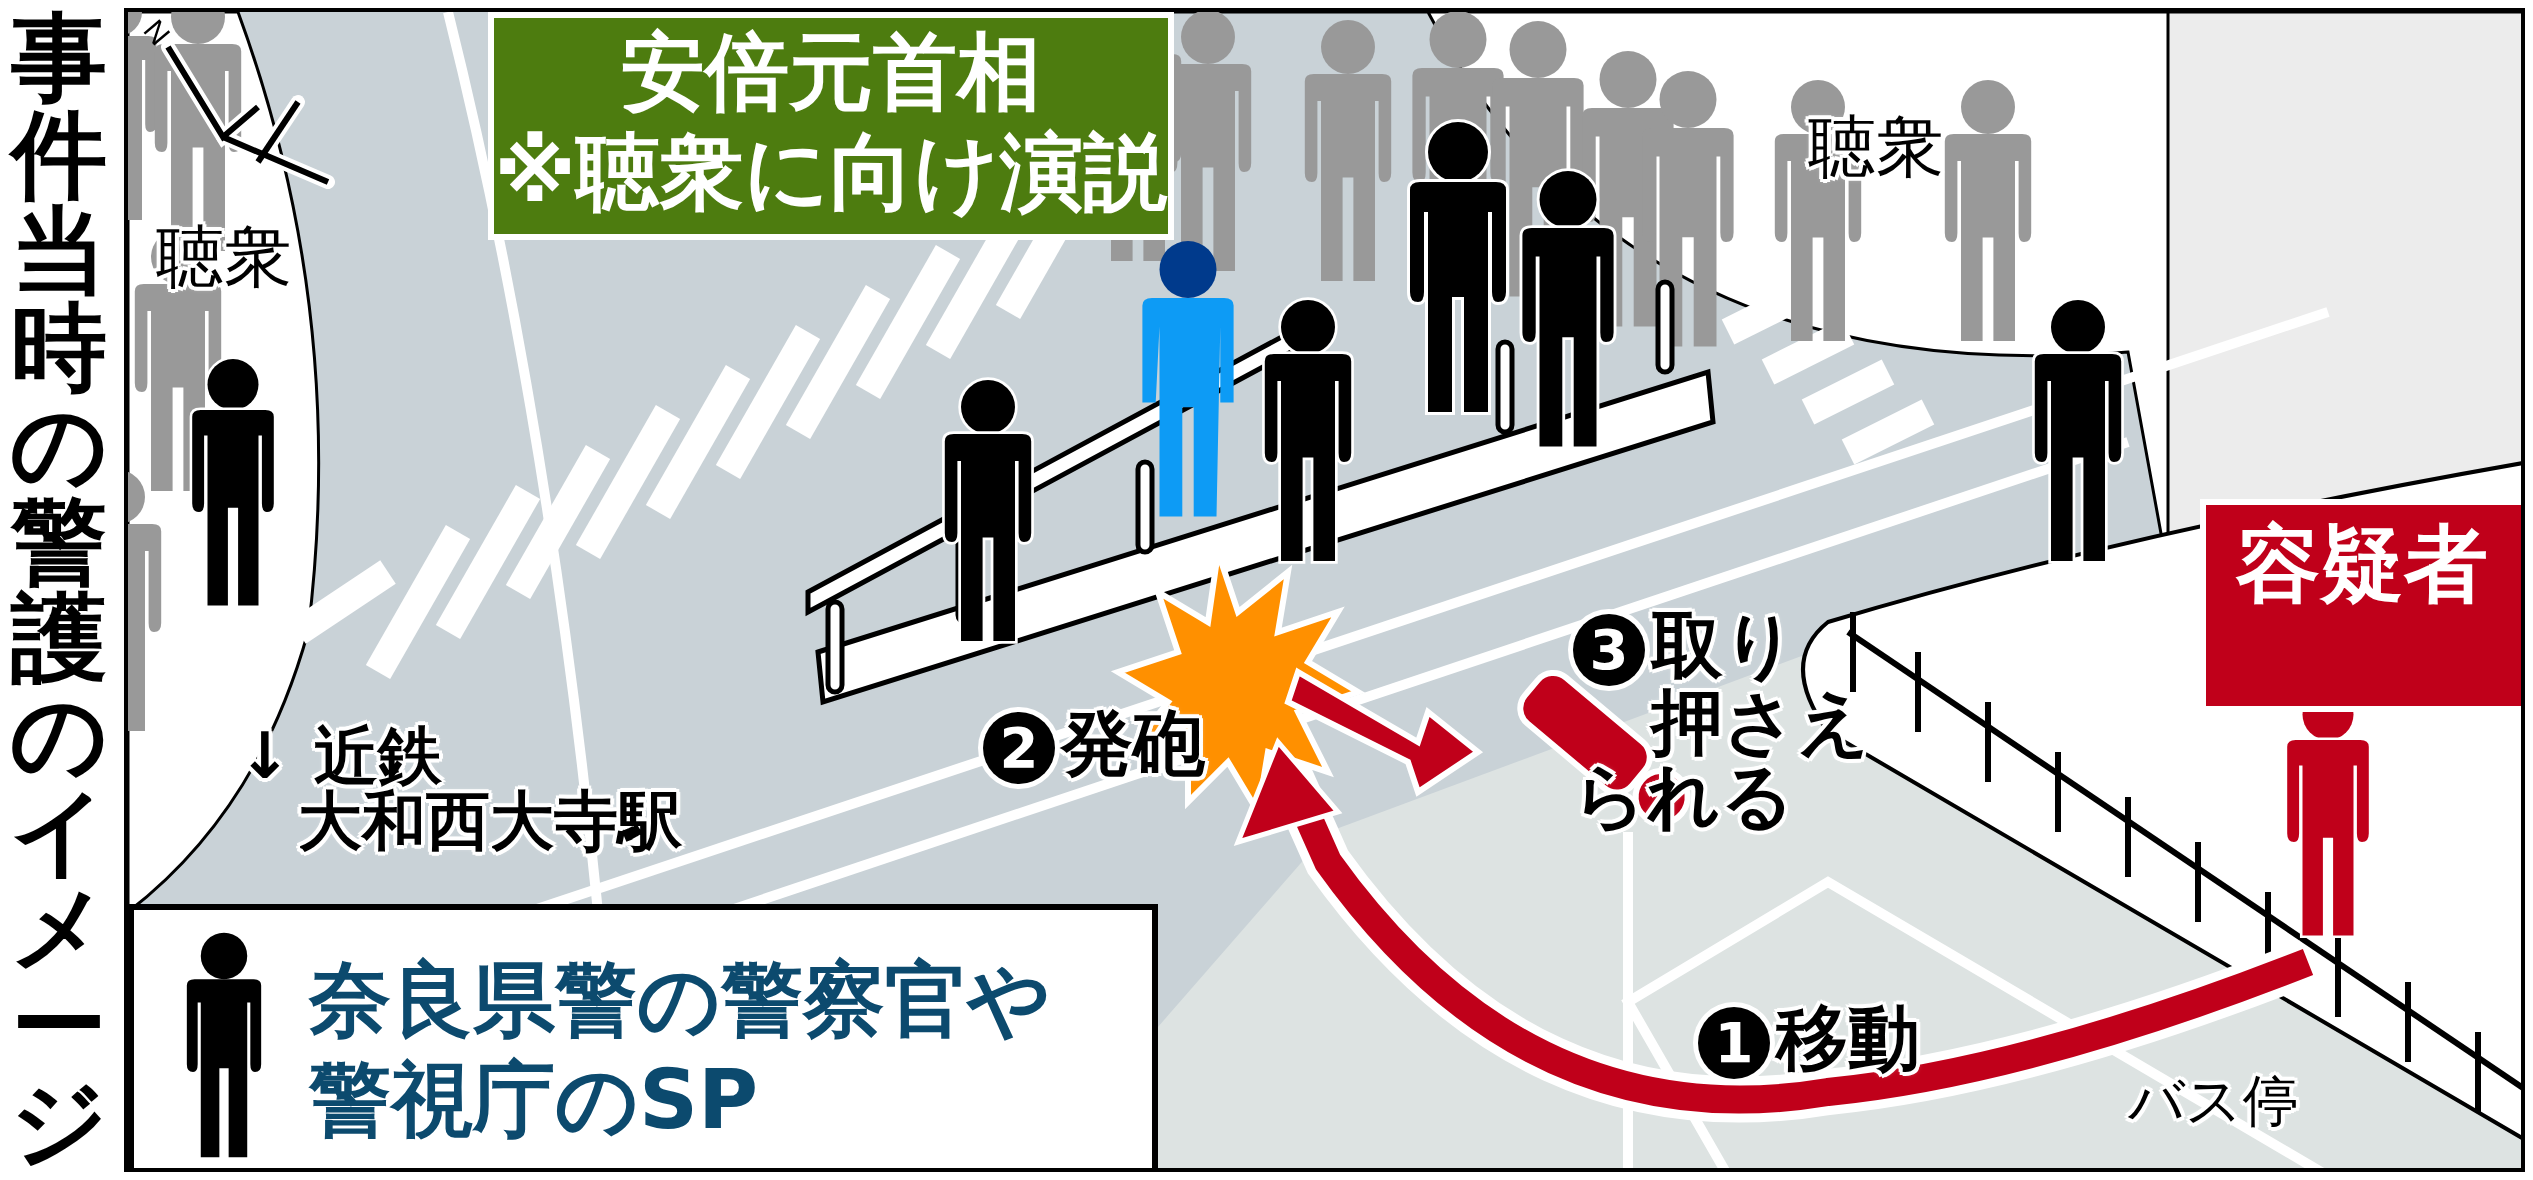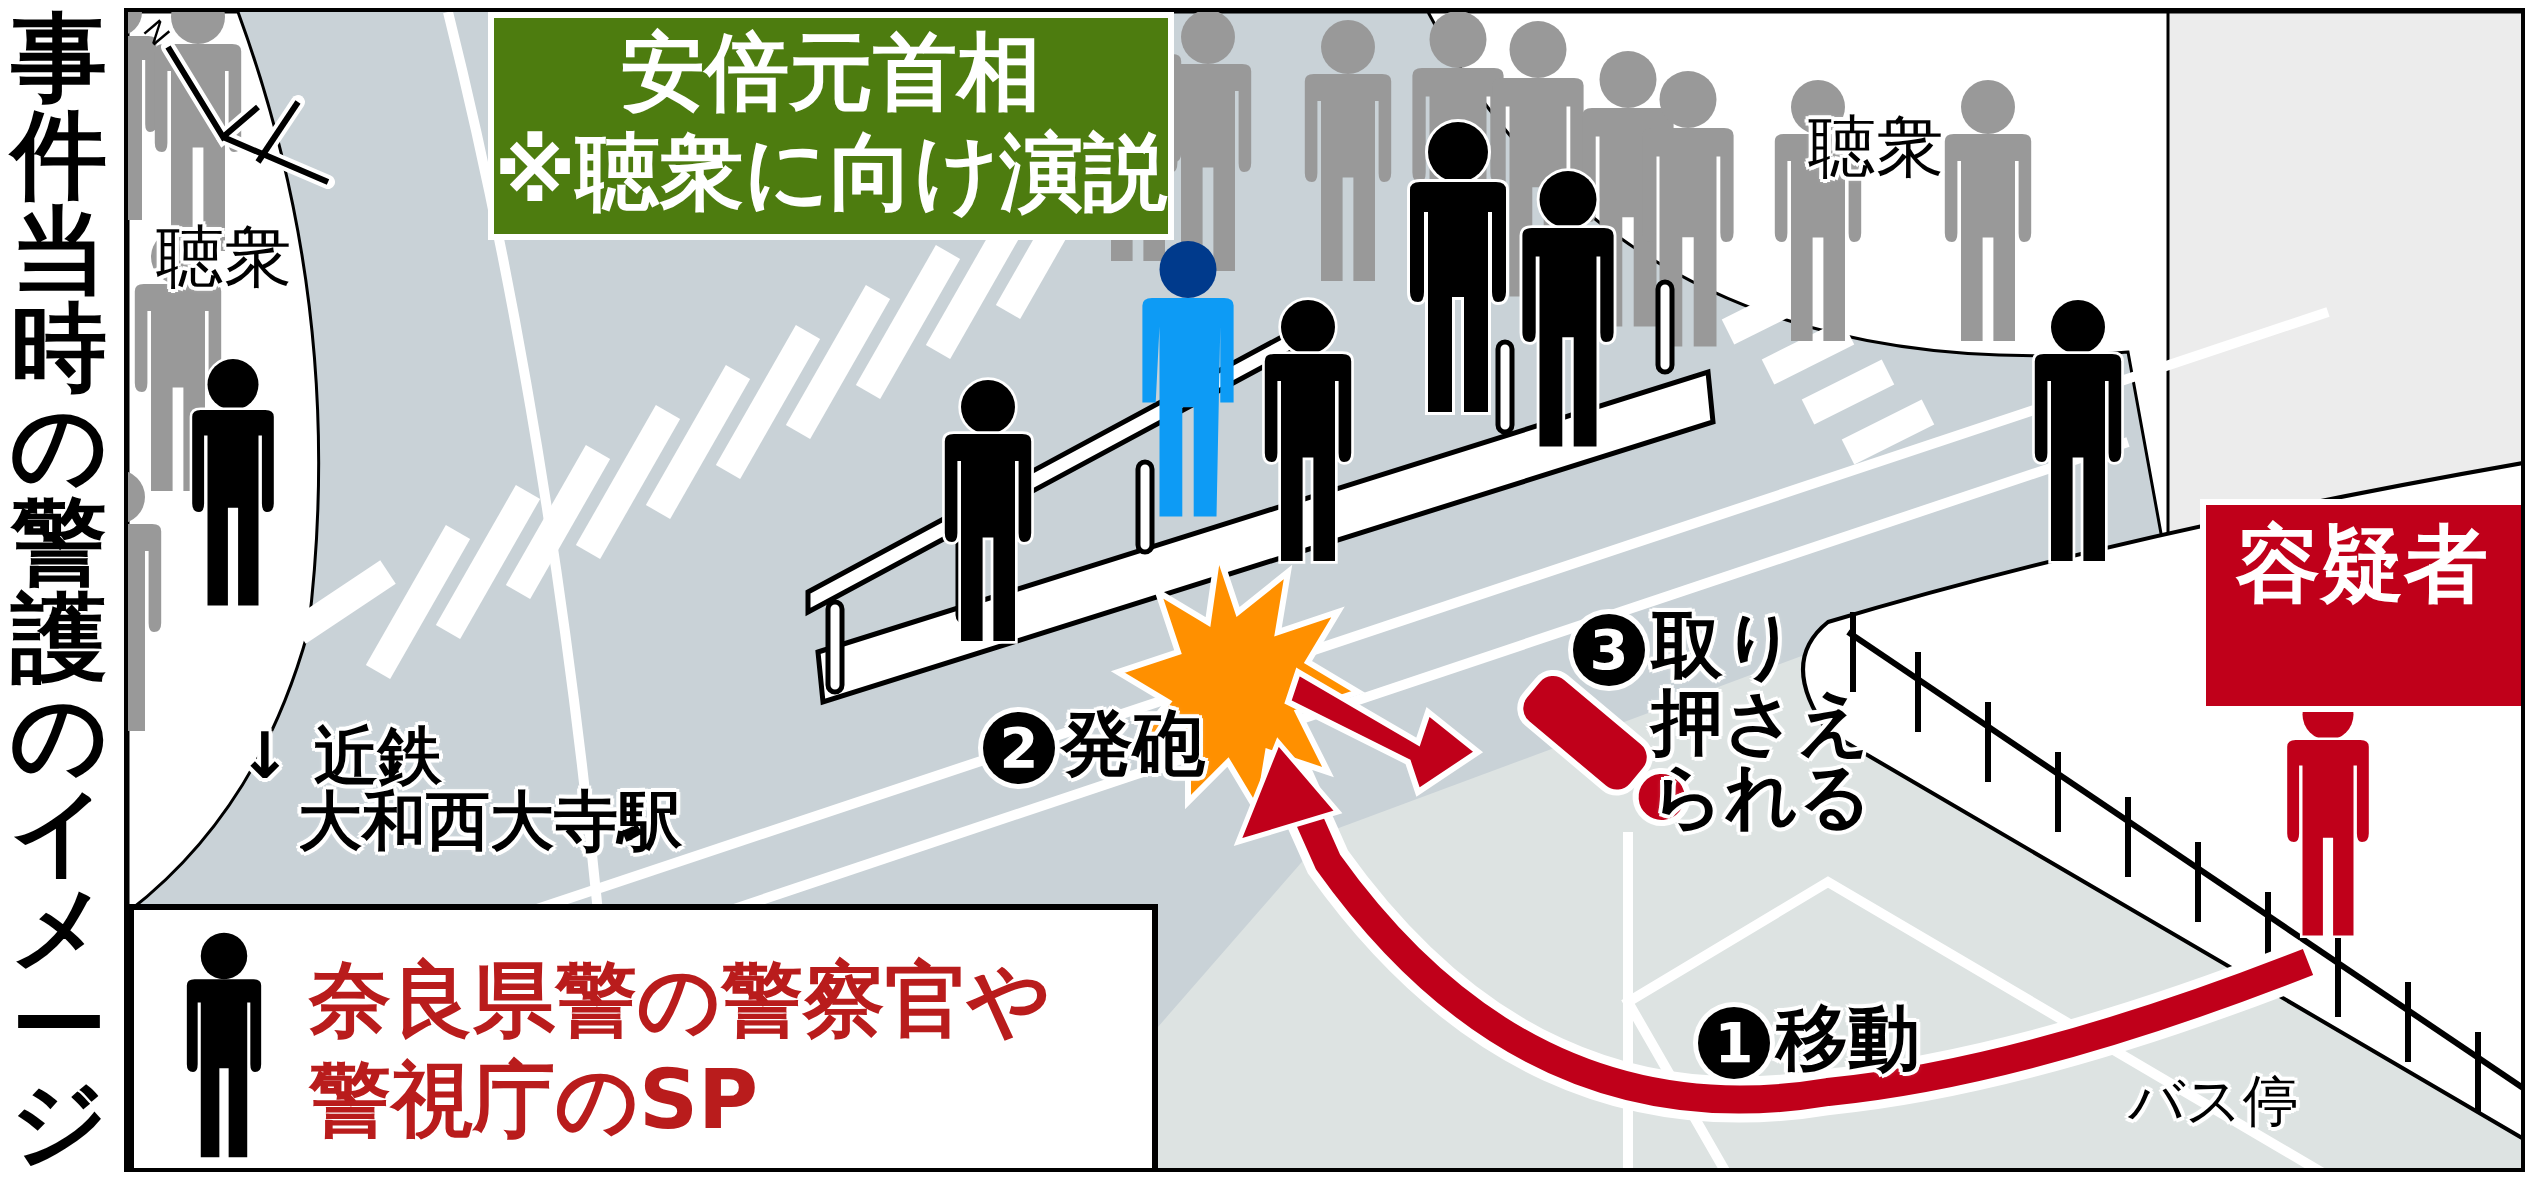--- a/index.html
+++ b/index.html
@@ -9,21 +9,21 @@
   .map{position:absolute;left:124px;top:8px;width:2401px;height:1164px;border:4px solid #000;box-sizing:border-box;overflow:hidden;background:#c9d2d7;}
   .map svg{position:absolute;left:0;top:0;}
   .label{position:absolute;font-weight:700;color:#000;white-space:nowrap;line-height:1.02;
     text-shadow:0 0 6px #fff,3px 3px 0 #fff,-3px -3px 0 #fff,3px -3px 0 #fff,-3px 3px 0 #fff,0 4px 0 #fff,0 -4px 0 #fff,4px 0 0 #fff,-4px 0 0 #fff;}
   .num{display:inline-block;width:72px;height:72px;border-radius:50%;background:#000;color:#fff;text-align:center;line-height:72px;font-size:56px;margin-right:6px;vertical-align:middle;text-shadow:none;box-shadow:0 0 0 5px #fff;}
   .bubble-blue{position:absolute;left:360px;top:0;width:686px;height:228px;background:#4d7c0f;border:6px solid #fff;color:#fff;font-weight:700;text-align:center;box-sizing:border-box;}
   .bubble-blue .l1{font-size:84px;line-height:108px;}
   .bubble-blue .l2{font-size:84px;line-height:92px;}
   .bubble-red{position:absolute;left:2072px;top:487px;width:330px;height:213px;background:#c0001a;border:6px solid #fff;color:#fff;font-weight:700;box-sizing:border-box;padding:14px 0 0 30px;font-size:84px;line-height:90px;}
   .legend{position:absolute;left:0;top:892px;width:1030px;height:270px;background:#fff;border:6px solid #000;box-sizing:border-box;}
-  .legend .txt{position:absolute;left:175px;top:40px;font-size:82px;font-weight:700;line-height:100px;color:#b91c1c;}
+  .legend .txt{position:absolute;left:175px;top:40px;font-size:82px;font-weight:700;line-height:100px;color:#0c4a6e;}
   .compass{position:absolute;left:2180px;top:40px;}
 </style>
 </head>
 <body>
 
 <div class="title-col">
   <span>事</span>
   <span>件</span>
   <span>当</span>
   <span>時</span>
@@ -171,21 +171,21 @@
     <span style="margin-left:60px;">大和西大寺駅</span>
   </div>
 
   <div class="label" style="left:855px;top:695px;font-size:72px;">
     <span class="num">2</span><span>発砲</span>
   </div>
 
   <div class="label" style="left:1445px;top:597px;font-size:72px;">
     <span class="num">3</span><span>取り</span><br>
     <span style="margin-left:78px;">押さえ</span><br>
-    <span style="margin-left:78px;">られる</span>
+    <span style="">られる</span>
   </div>
 
   <div class="label" style="left:1570px;top:990px;font-size:72px;">
     <span class="num">1</span><span>移動</span>
   </div>
 
   <div class="label" style="left:2000px;top:1060px;font-size:56px;font-weight:400;">バス停</div>
 
   <svg class="compass" width="220" height="180" viewBox="0 0 220 180">
     <g stroke="#fff" stroke-width="14" fill="none" stroke-linecap="round">

